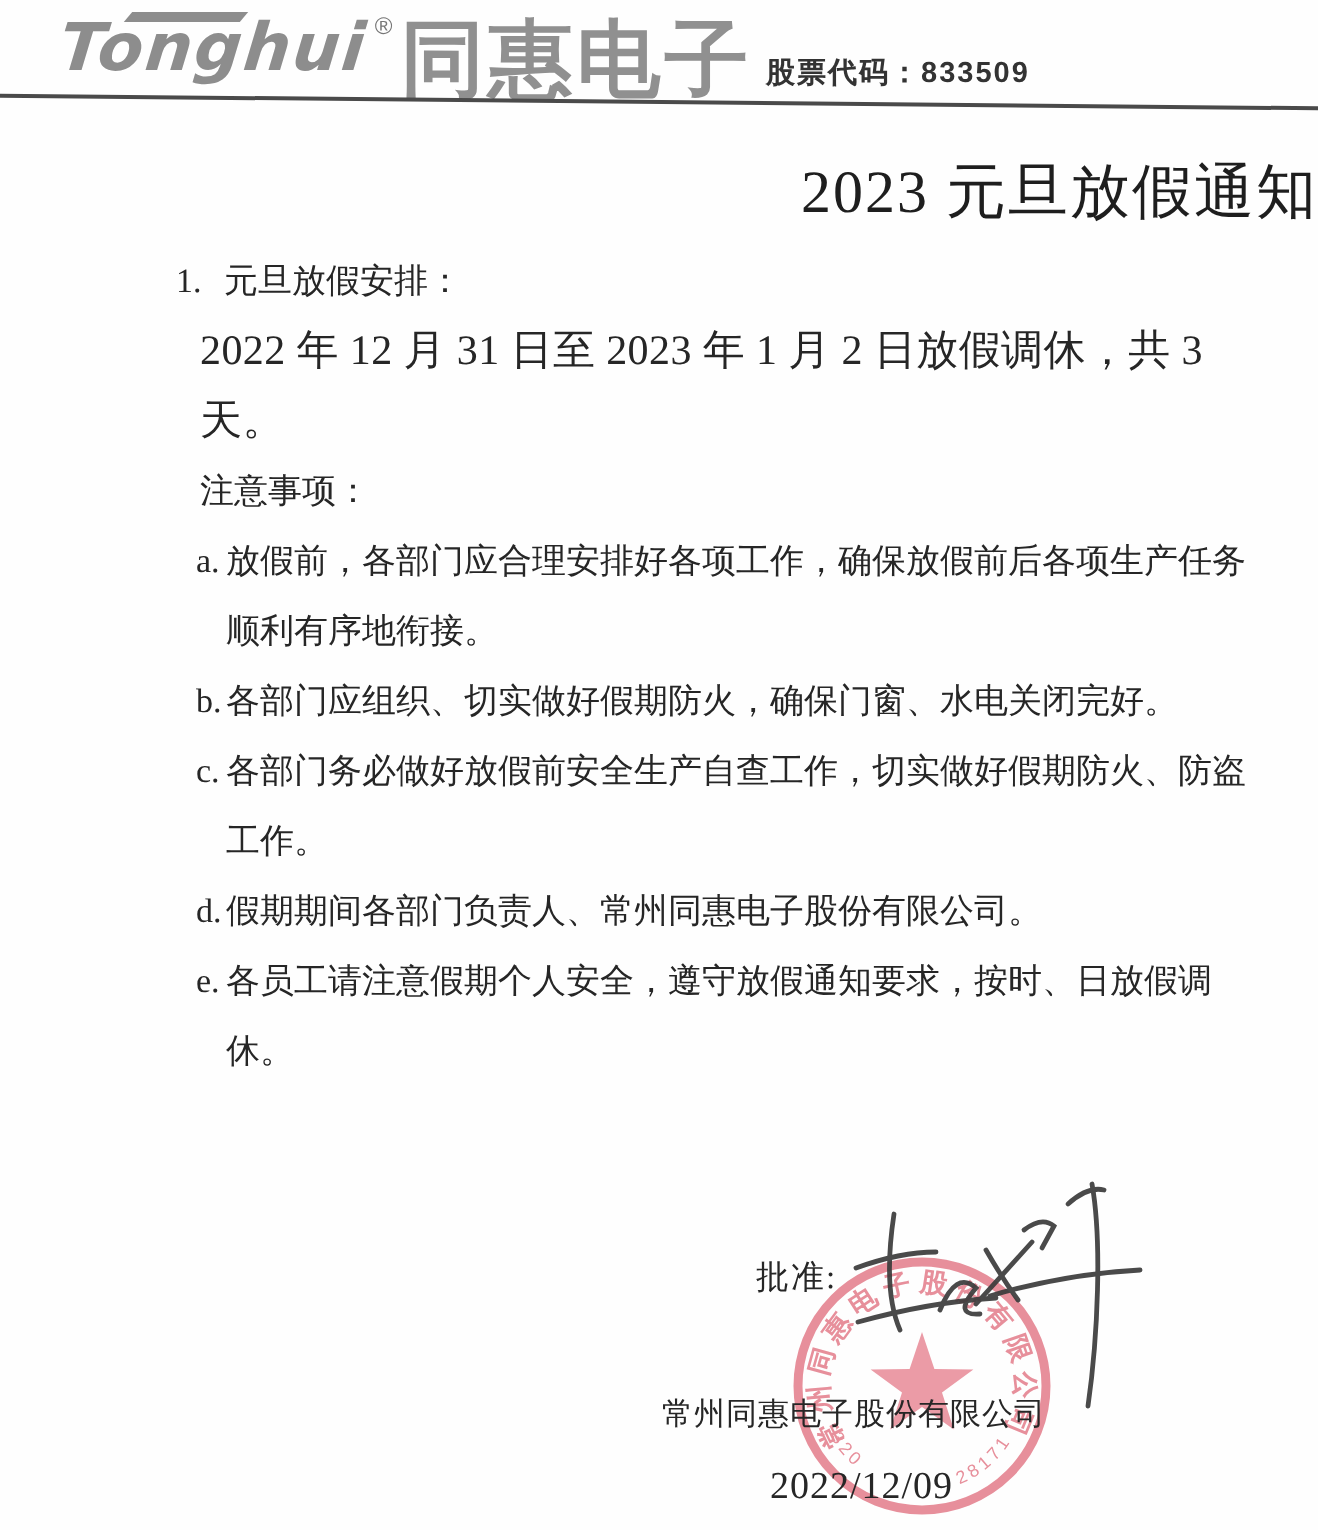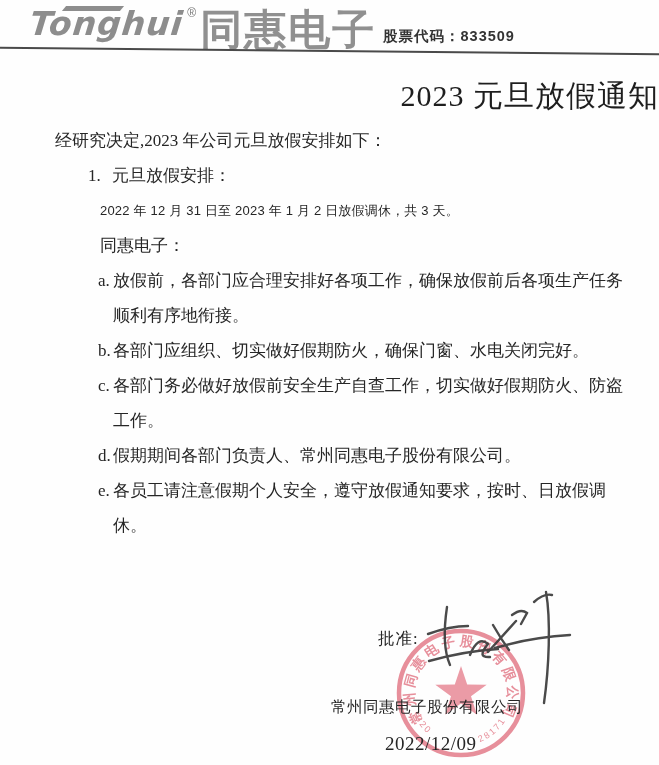--- a/index.html
+++ b/index.html
@@ -53,22 +53,22 @@
     text-align:right;font-size:30px;color:#1e1e1e;
     letter-spacing:1px;
   }
   
   .body-text{position:absolute;left:0;top:123px;width:659px;font-size:17px;line-height:35px;}
   .p-intro{margin:0 30px 0 55px;}
   .p-item1{margin:0 30px 0 88px;}
   .num{display:inline-block;min-width:24px;}
   .p-schedule{
     margin:0 30px 0 100px;
-    font-family:Liberation Sans, sans-serif;
-    font-size:13px;letter-spacing:.2px;
+    font-family:Liberation Serif, serif;
+    font-size:21px;letter-spacing:.2px;
   }
   .p-noteslabel{margin:0 30px 0 100px;}
   .note-row{margin:0 32px 0 98px;display:flex;}
   .note-letter{flex:0 0 15px;font-family:"Liberation Serif",serif;}
   .note-text{flex:1;}
   
   .approve-label{position:absolute;left:378px;top:628px;font-size:16.5px;color:#262626;letter-spacing:1px;}
   .company-line{position:absolute;left:331px;top:697px;font-size:15.5px;letter-spacing:.5px;color:#262626;}
   .date-line{position:absolute;left:385px;top:733px;font-size:19px;color:#262626;letter-spacing:.5px;}
   .seal-svg{position:absolute;left:392px;top:624px;opacity:.88;}
@@ -84,24 +84,23 @@
       <span class="logo-swoosh"></span>
       <span class="logo-latin">Tonghui</span><span class="logo-reg">®</span><span class="logo-cn">同惠电子</span>
     </div>
     <div class="stock">股票代码：833509</div>
     <div class="header-rule"></div>
   </div>
 
   <div class="doc-title">2023 元旦放假通知</div>
 
   <div class="body-text">
-    <p class="p-intro">经研究决定,2023 年公司元旦放假安排如下：</p>
     <p class="p-item1"><span class="num">1.</span><span>元旦放假安排：</span></p>
     <p class="p-schedule">2022 年 12 月 31 日至 2023 年 1 月 2 日放假调休，共 3 天。</p>
-    <p class="p-noteslabel">同惠电子：</p>
+    <p class="p-noteslabel">注意事项：</p>
 
     <div class="note-row">
       <span class="note-letter">a.</span>
       <span class="note-text">放假前，各部门应合理安排好各项工作，确保放假前后各项生产任务顺利有序地衔接。</span>
     </div>
     <div class="note-row">
       <span class="note-letter">b.</span>
       <span class="note-text">各部门应组织、切实做好假期防火，确保门窗、水电关闭完好。</span>
     </div>
     <div class="note-row">

